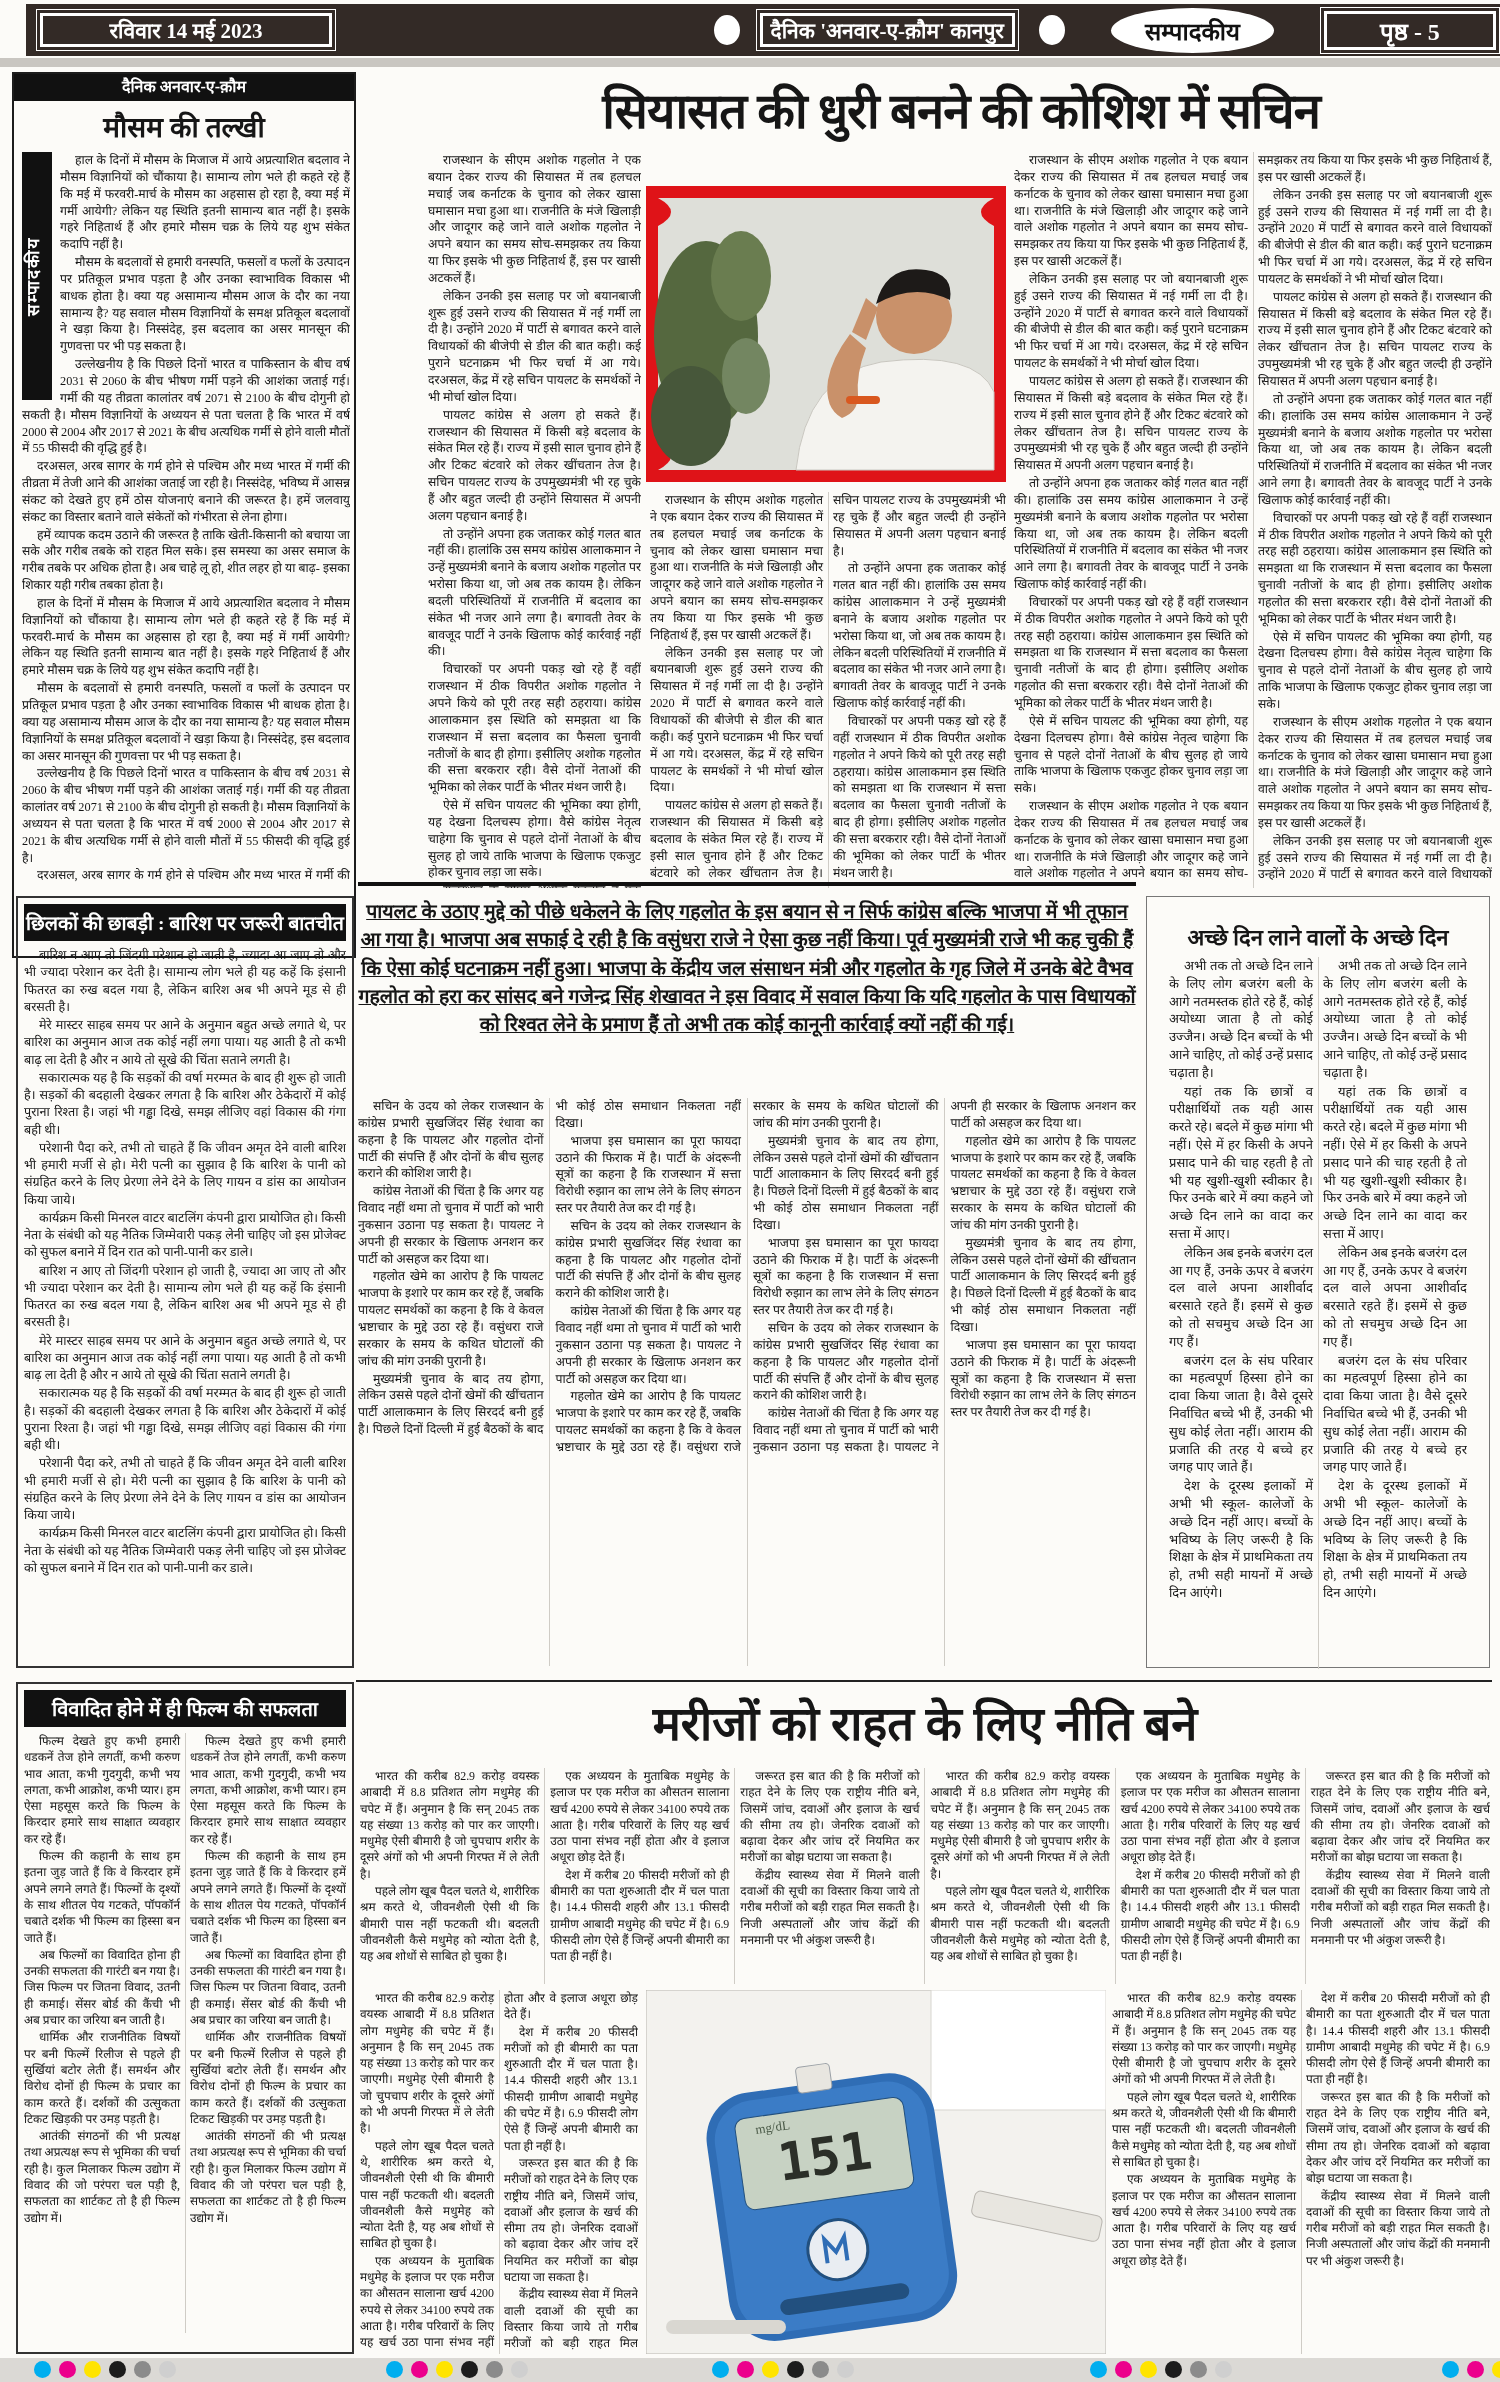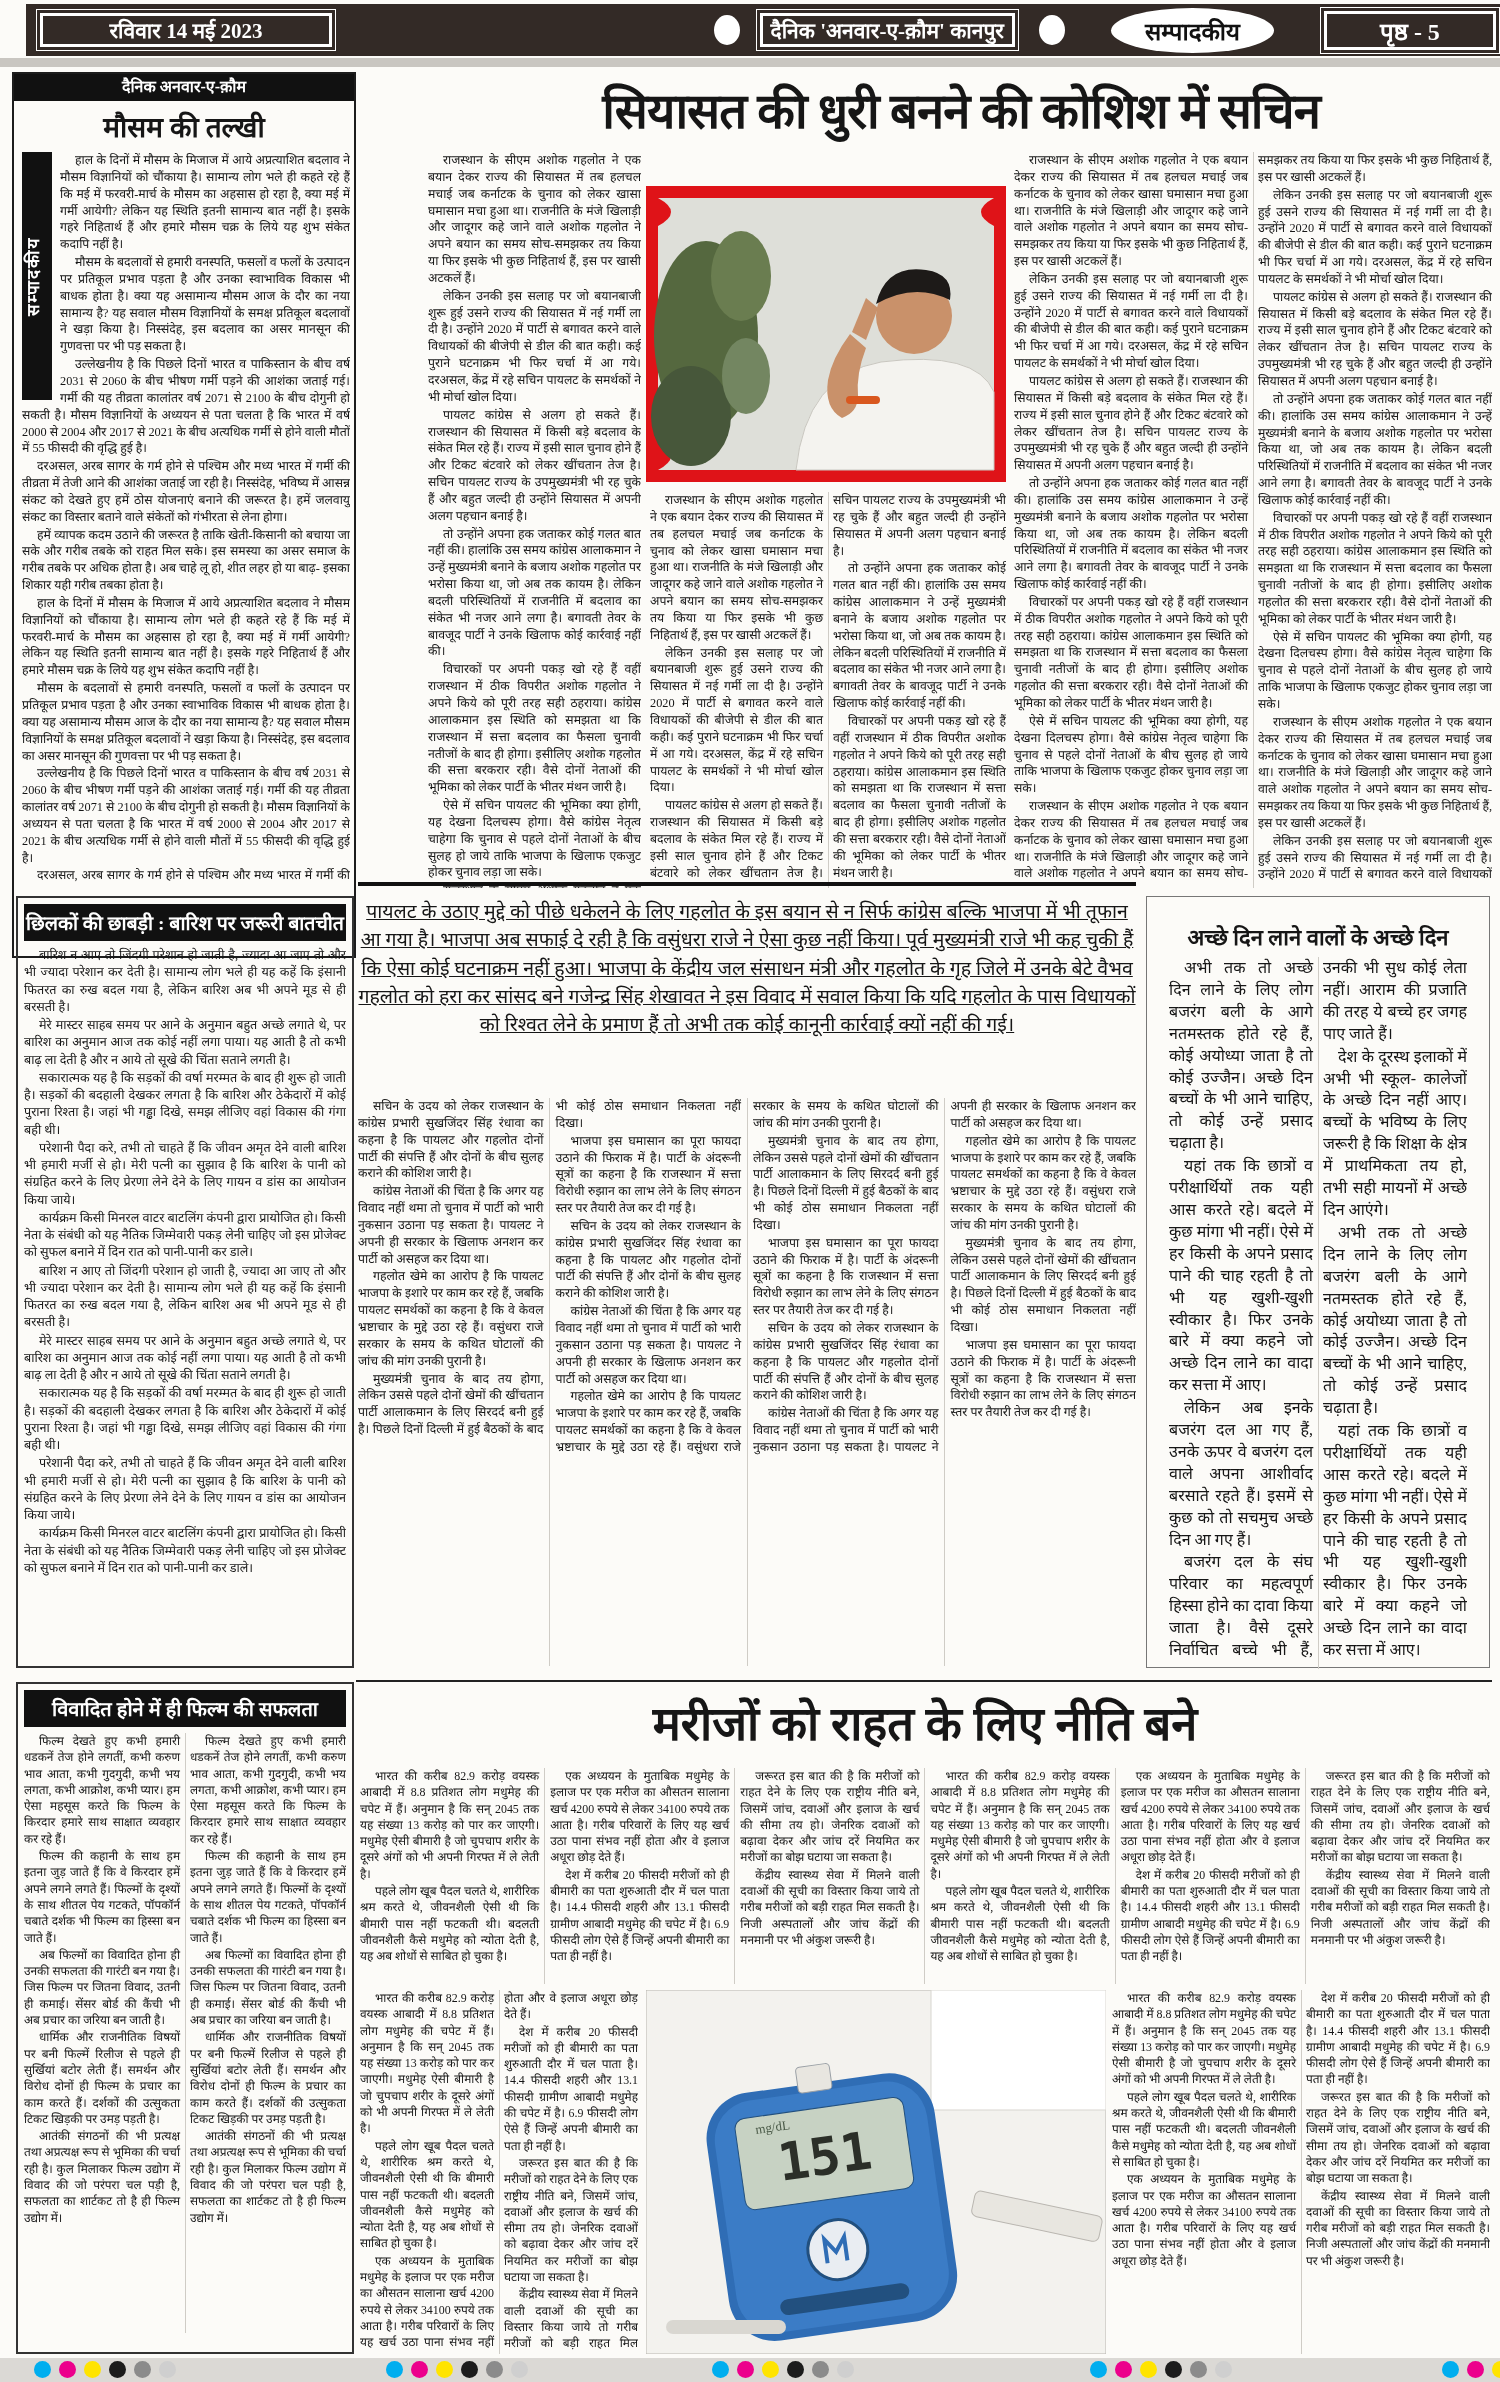--- a/index.html
+++ b/index.html
@@ -38,27 +38,27 @@
     font-size:49px;font-weight:800;text-align:center;white-space:nowrap;letter-spacing:-1px;}
   #main-colA{position:absolute;left:428px;top:152px;width:213px;height:736px;}
   #pilot-photo{position:absolute;left:646px;top:186px;width:360px;height:296px;}
   #main-below{position:absolute;left:650px;top:492px;width:356px;height:396px;}
   #main-right{position:absolute;left:1014px;top:152px;width:478px;height:736px;}
   
   #basket-box{position:absolute;left:16px;top:896px;width:338px;height:772px;border:2px solid #333;padding:6px;}
   #basket-head{font-size:19.5px;padding:5px 2px;}
   #basket-body{height:706px;margin-top:6px;font-size:12.6px;}
   #clash-intro{position:absolute;left:358px;top:882px;width:778px;border-top:4px solid #111;padding-top:12px;
-    font-size:19.5px;font-weight:normal;text-align:center;line-height:1.45;}
+    font-size:19.5px;font-weight:bold;text-align:center;line-height:1.45;}
   #clash-intro span{text-decoration:underline;}
   #clash-headline{position:absolute;left:358px;top:1036px;width:778px;font-size:36px;font-weight:800;text-align:center;}
   #clash-body{position:absolute;left:358px;top:1098px;width:778px;height:568px;}
   #gooddays-box{position:absolute;left:1146px;top:896px;width:344px;height:772px;border:1px solid #777;padding:22px;}
   #gooddays-title{font-size:22px;font-weight:800;text-align:center;margin:2px 0 6px 0;}
-  #gooddays-body{height:712px;font-size:16px;}
+  #gooddays-body{height:712px;font-size:13px;}
   
   #film-box{position:absolute;left:16px;top:1682px;width:338px;height:672px;border:2px solid #333;padding:6px;}
   #film-head{font-size:20px;padding:5px 2px;}
   #film-body{height:600px;margin-top:6px;font-size:11.9px;}
   #patients-headline{position:absolute;left:360px;top:1690px;width:1130px;font-size:47px;font-weight:800;
     text-align:center;white-space:nowrap;}
   #patients-top{position:absolute;left:360px;top:1768px;width:1130px;height:216px;font-size:11.9px;}
   #patients-left{position:absolute;left:360px;top:1990px;width:278px;height:364px;font-size:11.9px;}
   #gluco-photo{position:absolute;left:646px;top:1990px;width:460px;height:364px;}
   #patients-right{position:absolute;left:1112px;top:1990px;width:378px;height:364px;font-size:11.9px;}

